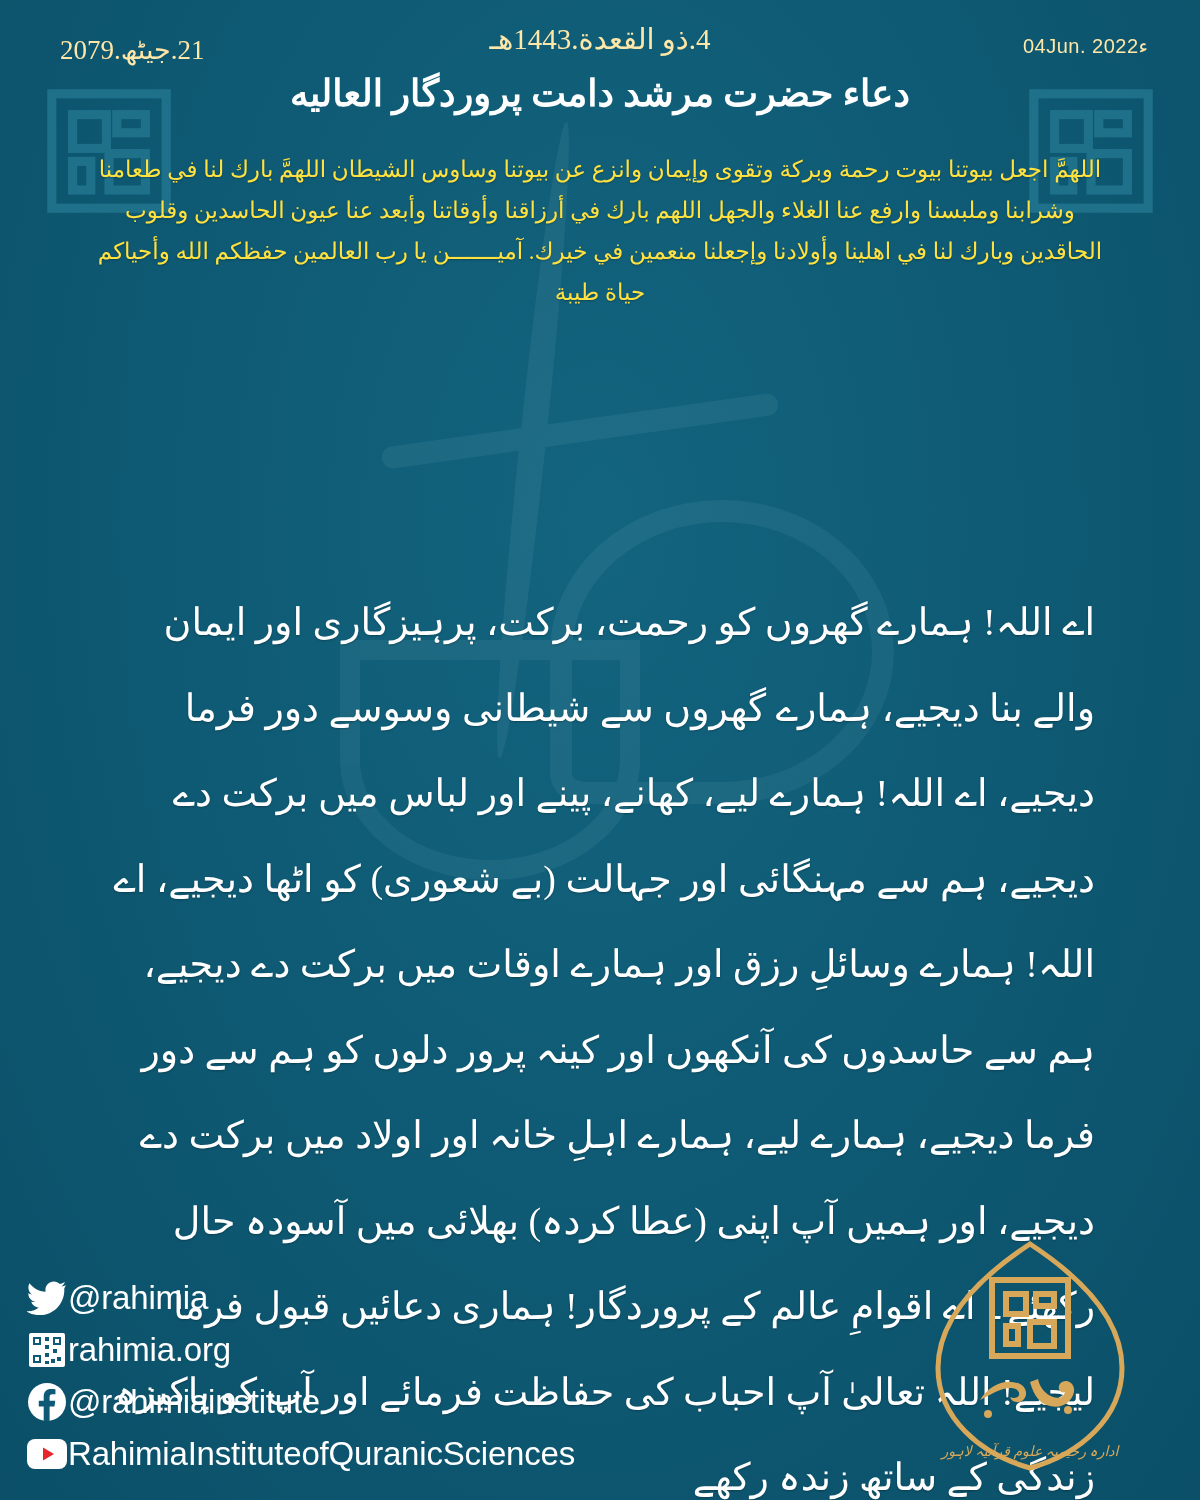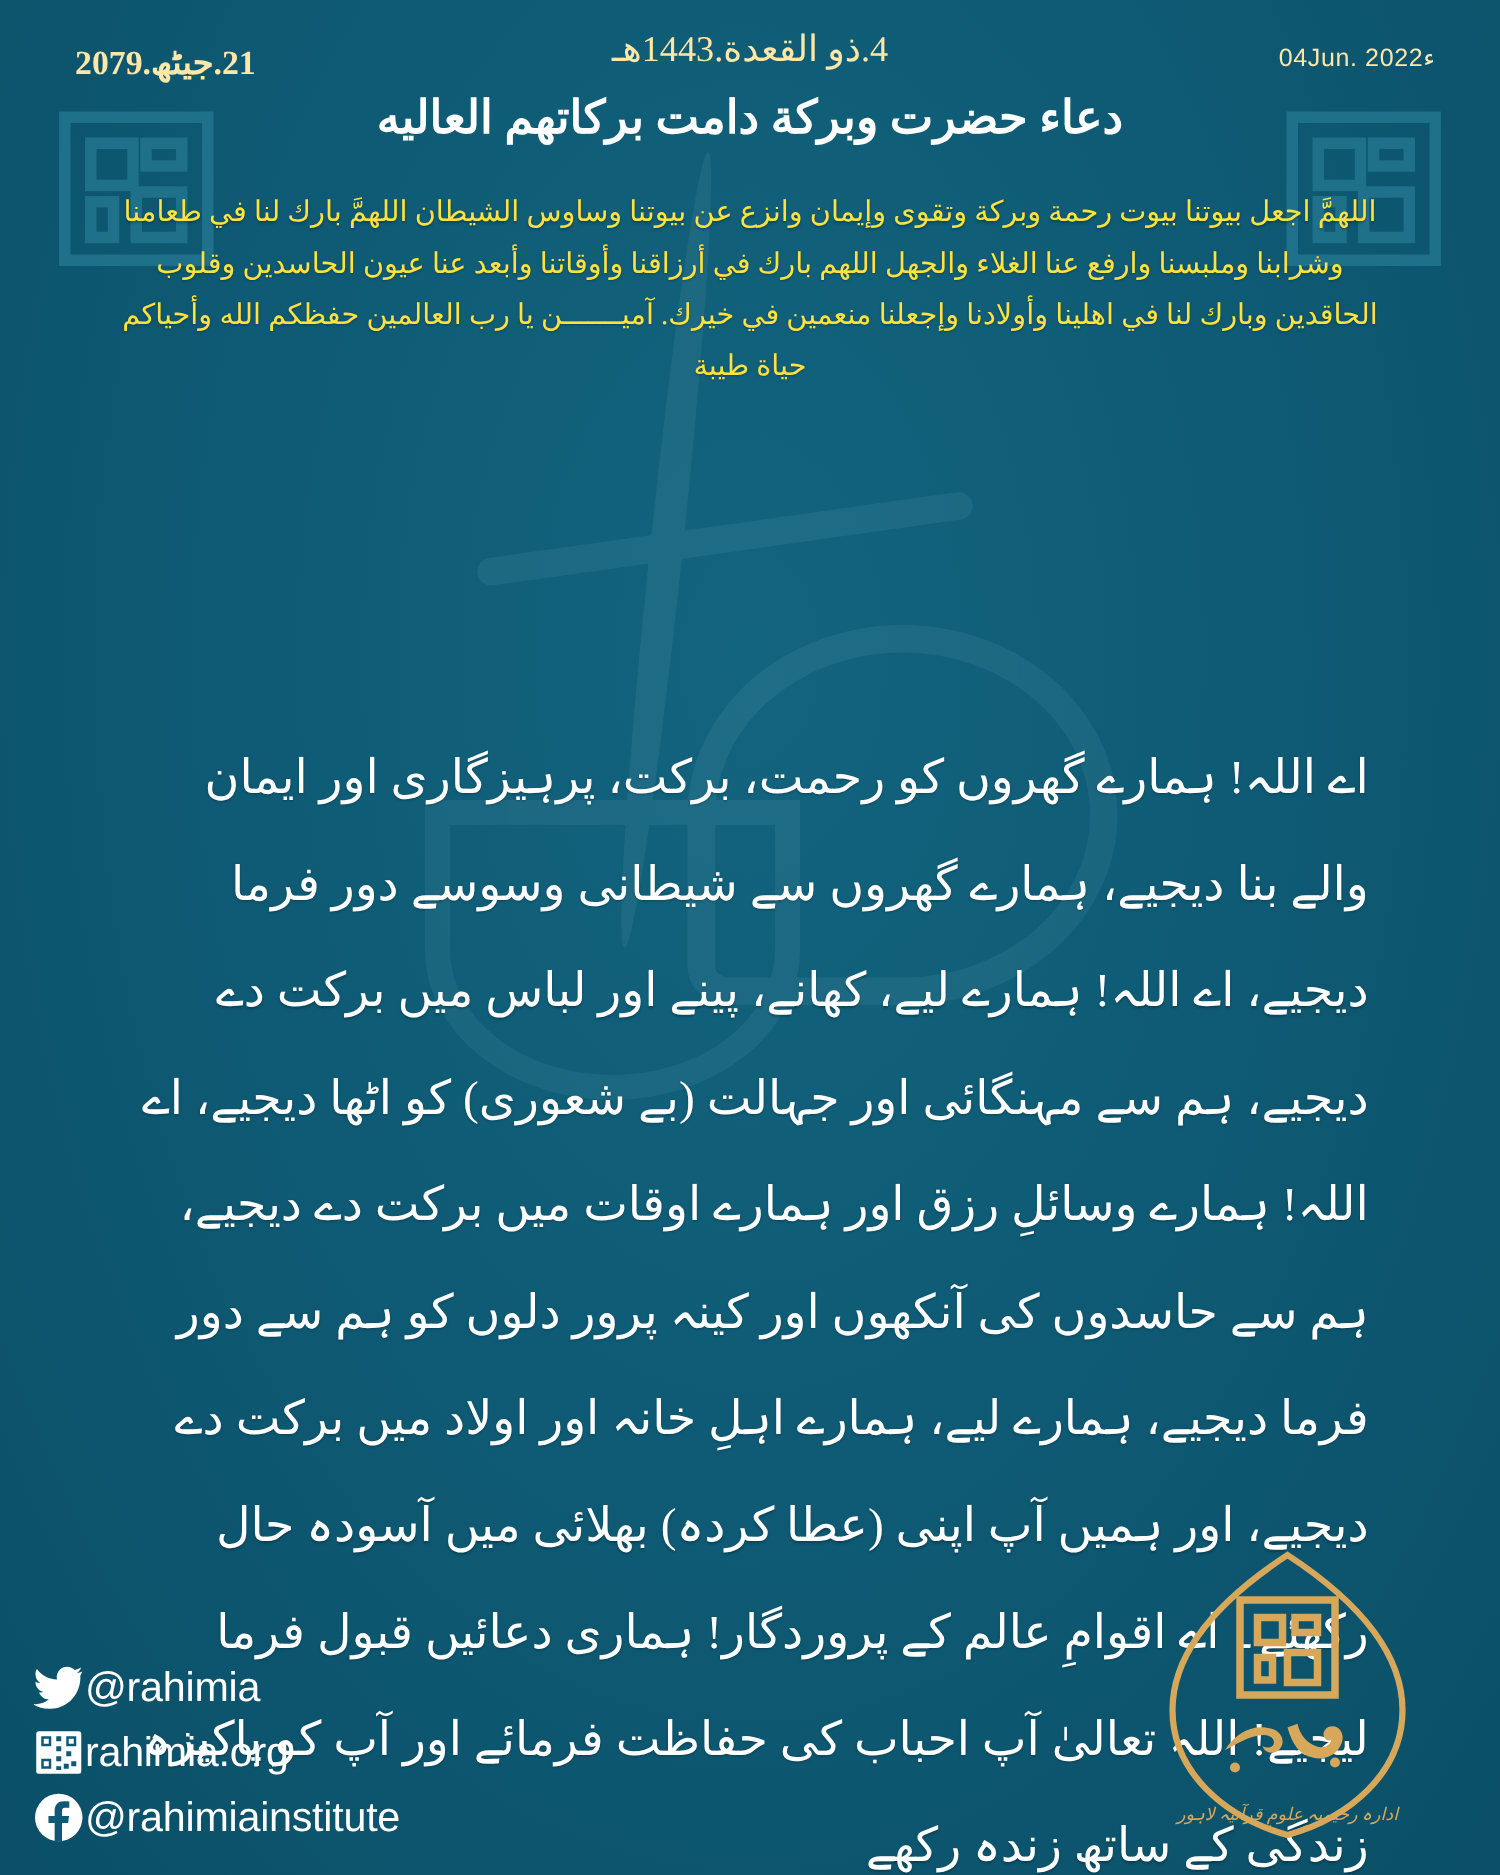--- a/index.html
+++ b/index.html
@@ -58,21 +58,21 @@
 
   .date-left, .date-right {
     position: absolute;
     top: 34px;
     color: #ffe7a8;
     font-size: 27px;
     letter-spacing: .5px;
     font-family: "Liberation Serif", serif;
     direction: rtl;
   }
-  .date-left { left: 60px; font-weight: bold; }
+  .date-left { left: 60px; }
   .date-right { right: 52px; direction: ltr; font-family: "Liberation Sans", sans-serif; font-size: 20px;}
   .date-center {
     position: absolute;
     top: 22px;
     left: 0;
     right: 0;
     text-align: center;
     color: #ffe7a8;
     font-size: 29px;
     font-family: "Liberation Serif", serif;
@@ -186,21 +186,21 @@
       <rect x="56" y="22" width="22" height="14"></rect>
       <rect x="22" y="58" width="14" height="22"></rect>
       <rect x="50" y="52" width="28" height="28"></rect>
     </g>
   </svg>
 
   <div class="date-left">21.جیٹھ.2079</div>
   <div class="date-center">4.ذو القعدة.1443هـ</div>
   <div class="date-right">04Jun. 2022ء</div>
 
-  <div class="title">دعاء حضرت وبركة دامت بركاتهم العاليه</div>
+  <div class="title">دعاء حضرت مرشد دامت پروردگار العاليه</div>
 
   <div class="arabic-block">اللهمَّ اجعل بيوتنا بيوت رحمة وبركة وتقوى وإيمان وانزع عن بيوتنا وساوس الشيطان اللهمَّ بارك لنا في طعامنا وشرابنا وملبسنا وارفع عنا الغلاء والجهل اللهم بارك في أرزاقنا وأوقاتنا وأبعد عنا عيون الحاسدين وقلوب الحاقدين وبارك لنا في اهلينا وأولادنا وإجعلنا منعمين في خيرك. آميـــــــن يا رب العالمين حفظكم الله وأحياكم حياة طيبة</div>
 
   <div class="urdu-block">اے اللہ! ہمارے گھروں کو رحمت، برکت، پرہیزگاری اور ایمان والے بنا دیجیے، ہمارے گھروں سے شیطانی وسوسے دور فرما دیجیے، اے اللہ! ہمارے لیے، کھانے، پینے اور لباس میں برکت دے دیجیے، ہم سے مہنگائی اور جہالت (بے شعوری) کو اٹھا دیجیے، اے اللہ! ہمارے وسائلِ رزق اور ہمارے اوقات میں برکت دے دیجیے، ہم سے حاسدوں کی آنکھوں اور کینہ پرور دلوں کو ہم سے دور فرما دیجیے، ہمارے لیے، ہمارے اہلِ خانہ اور اولاد میں برکت دے دیجیے، اور ہمیں آپ اپنی (عطا کردہ) بھلائی میں آسودہ حال رکھئے۔ اے اقوامِ عالم کے پروردگار! ہماری دعائیں قبول فرما لیجیے! اللہ تعالیٰ آپ احباب کی حفاظت فرمائے اور آپ کو پاکیزہ زندگی کے ساتھ زندہ رکھے</div>
 
   <div class="social">
 
     <div class="social-row">
       <span class="ico">
         <svg width="40" height="34" viewBox="0 0 40 34">
@@ -239,20 +239,29 @@
     <div class="social-row">
       <span class="ico">
         <svg width="40" height="40" viewBox="0 0 40 40">
           <circle cx="20" cy="20" r="19" fill="#ffffff"></circle>
           <path fill="#0e5a76" d="M22.6 39V24.4h4.9l.74-5.7h-5.64v-3.64c0-1.65.46-2.77 2.82-2.77h3.02V7.2c-.52-.07-2.31-.22-4.4-.22-4.36 0-7.34 2.66-7.34 7.54v4.2h-4.93v5.7h4.93V39z"></path>
         </svg>
       </span>
       <span class="handle">@rahimiainstitute</span>
     </div>
 
+    <div class="social-row">
+      <span class="ico">
+        <svg width="42" height="32" viewBox="0 0 42 32">
+          <rect x="1" y="1" width="40" height="30" rx="8" fill="#ffffff"></rect>
+          <path fill="#e8262a" d="M17 9.5l11 6.5-11 6.5z"></path>
+        </svg>
+      </span>
+      <span class="handle">RahimiaInstituteofQuranicSciences</span>
+    </div>
 
   </div>
 
   <div class="logo">
     <svg viewBox="0 0 220 250" width="220" height="250">
       <path d="M110 12 C168 50 202 92 202 136 C202 186 160 222 110 236 C60 222 18 186 18 136 C18 92 52 50 110 12 Z" fill="none" stroke="#d8a85a" stroke-width="5"></path>
       <g fill="none" stroke="#d8a85a" stroke-width="6">
         <rect x="72" y="48" width="76" height="76"></rect>
         <rect x="86" y="62" width="20" height="20"></rect>
         <rect x="116" y="62" width="18" height="12"></rect>

